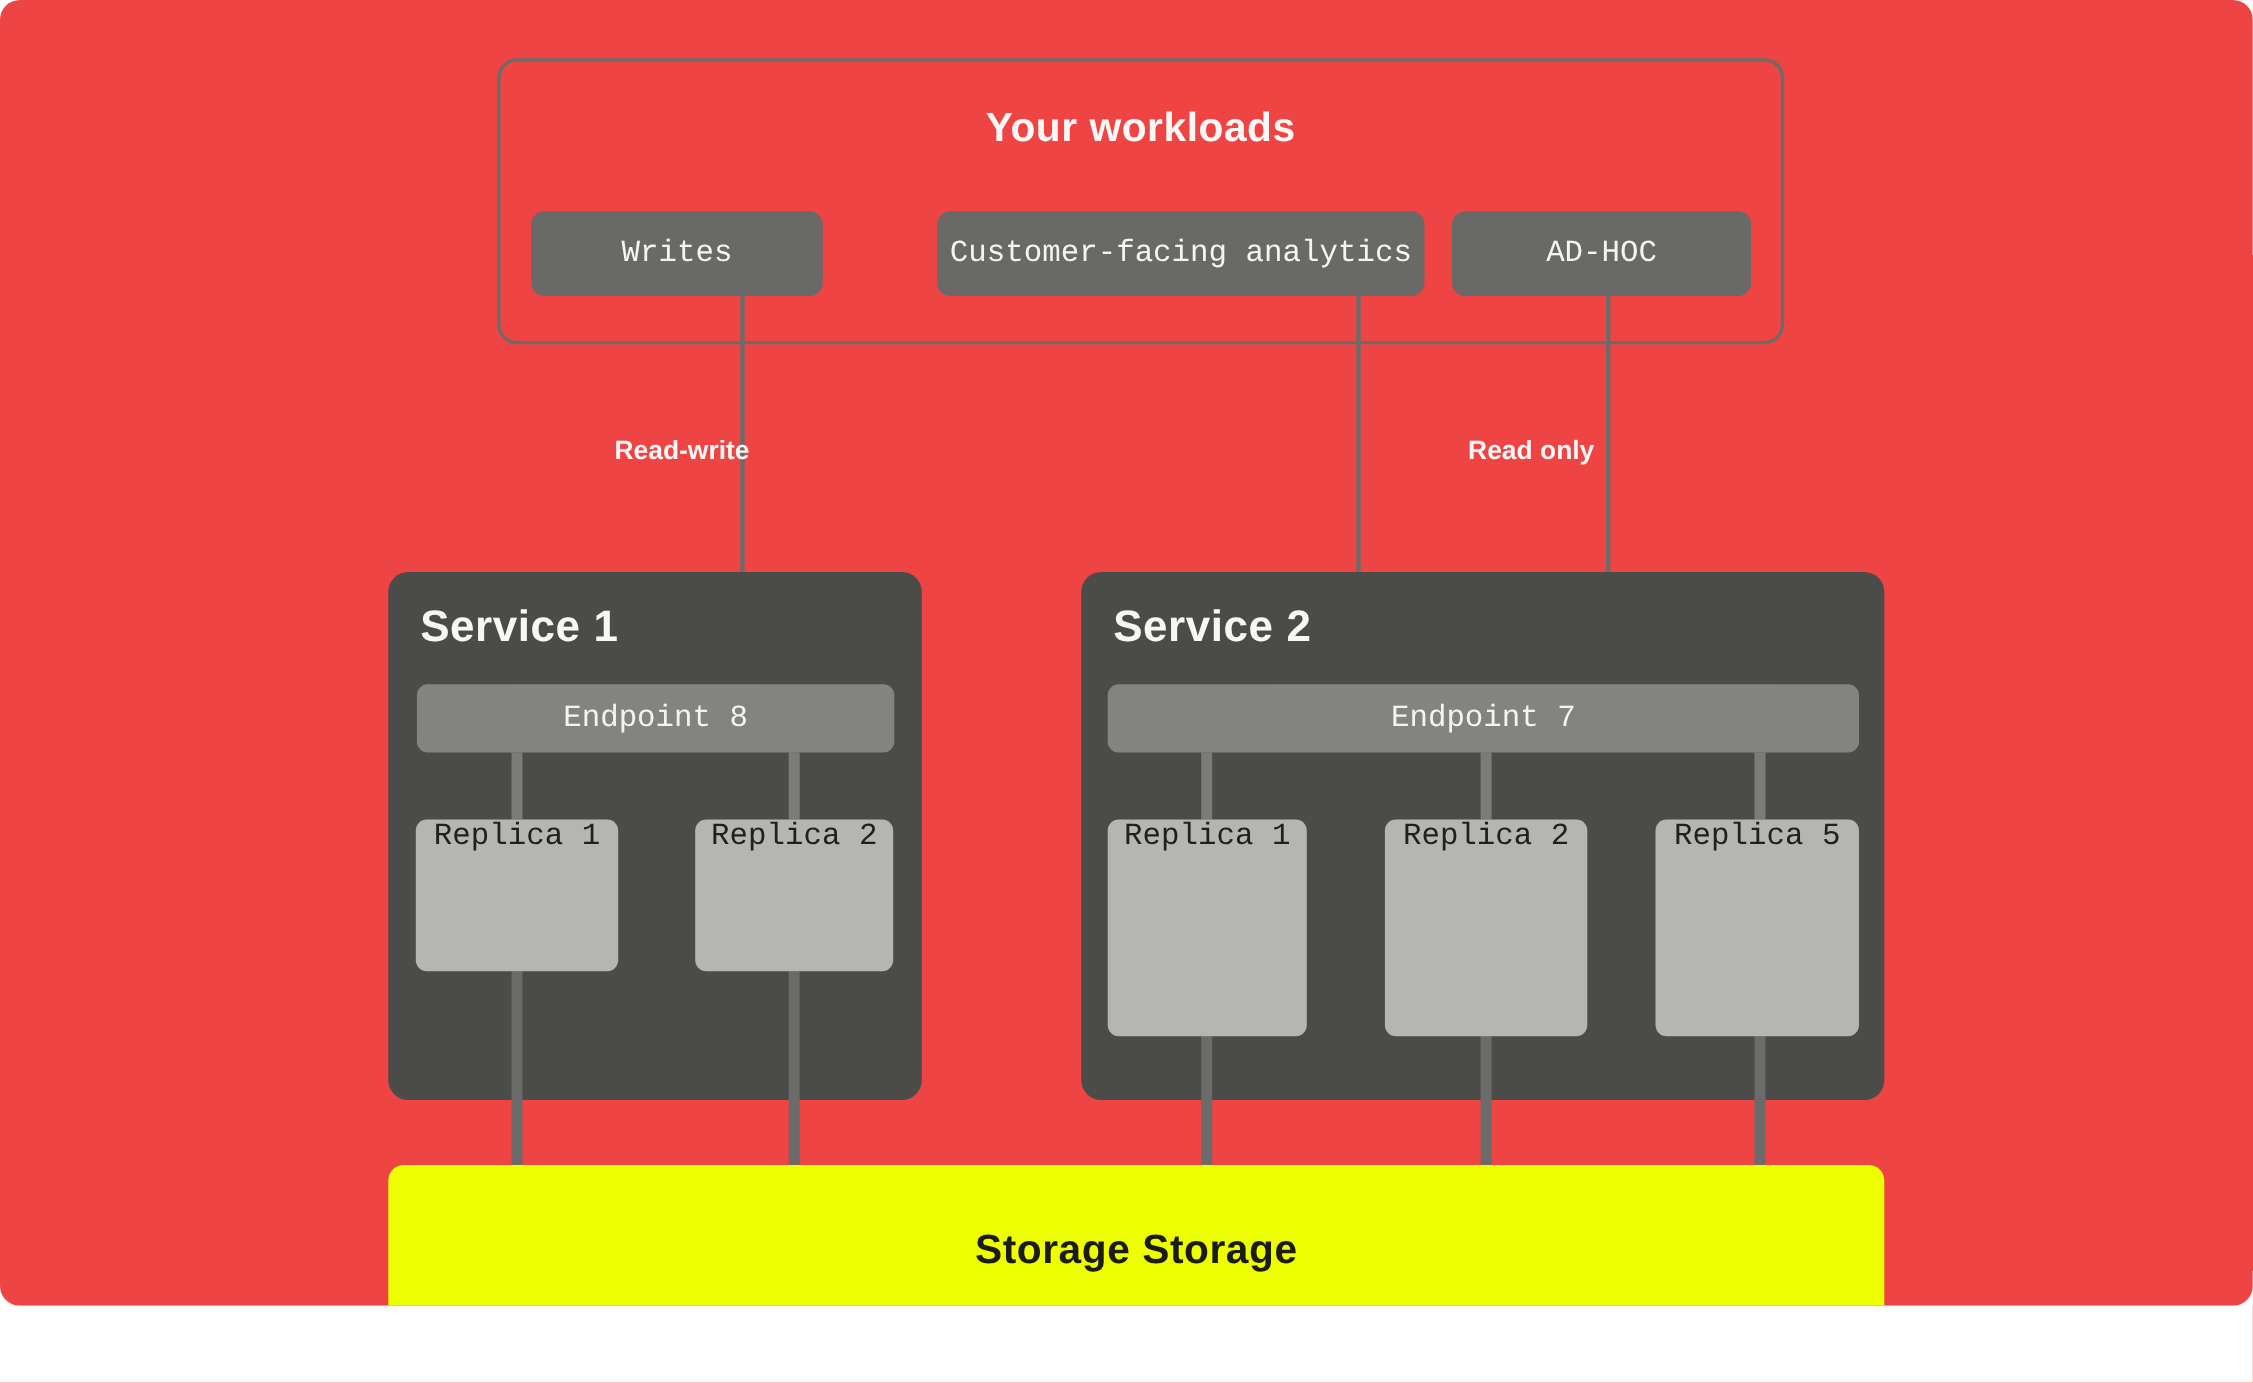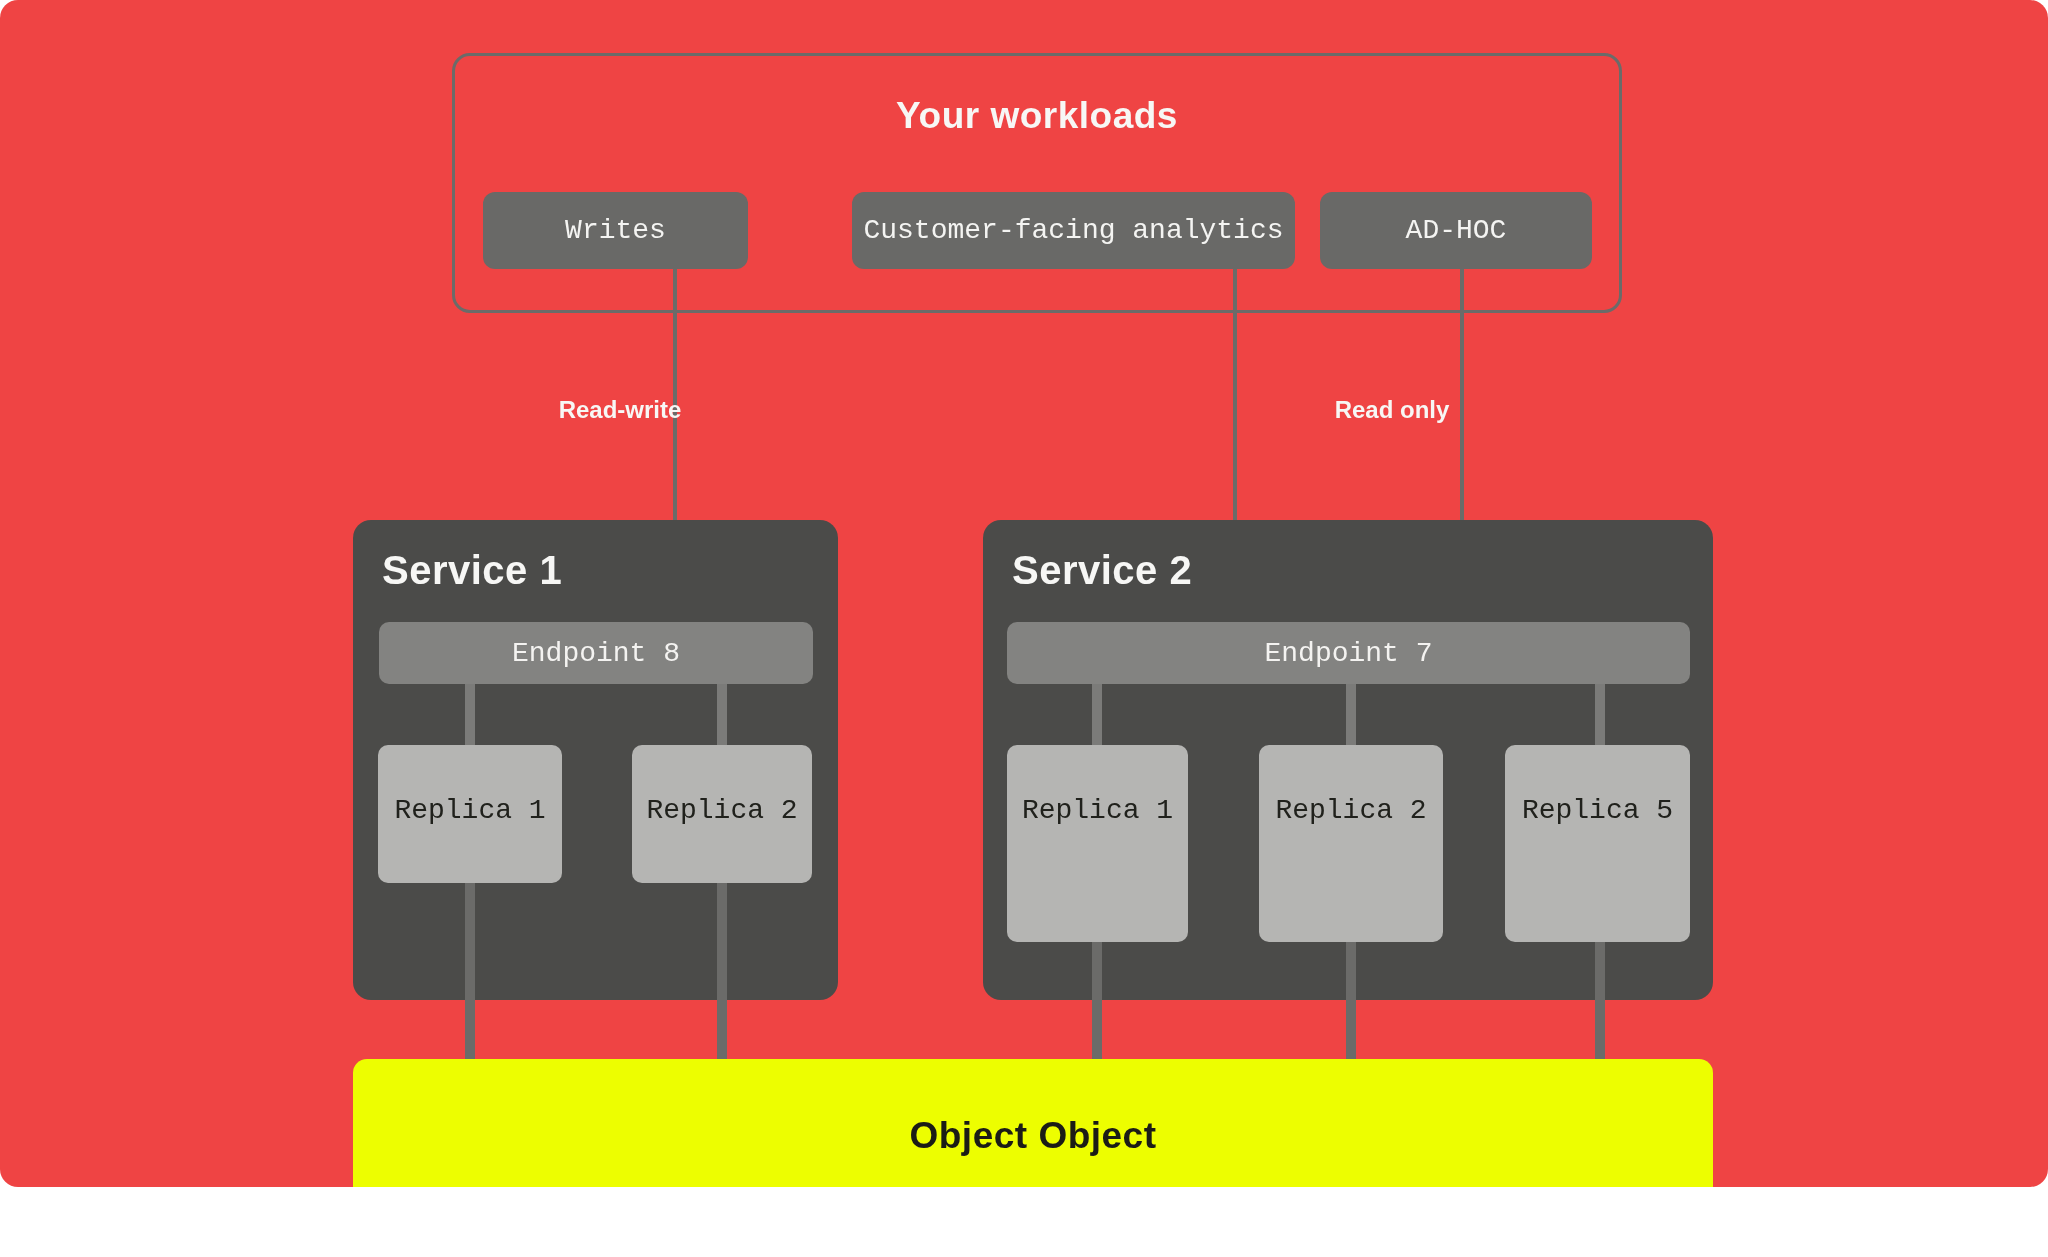--- a/index.html
+++ b/index.html
@@ -52,21 +52,21 @@
     display:flex;align-items:center;justify-content:center;
     color:#f4f3f1;
     font-family:"Liberation Mono","DejaVu Sans Mono",monospace;
     font-size:28px;white-space:nowrap;
   }
   .conn-light{width:10px;background:#7b7b79;}
   .conn-dark{width:10px;background:#6b6b69;}
   .replica{
     background:#b5b5b3;border-radius:10px;
     display:flex;align-items:flex-start;justify-content:center;
-    padding-top:50px;box-sizing:border-box;
+    box-sizing:border-box;
     color:#20211c;
     font-family:"Liberation Mono","DejaVu Sans Mono",monospace;
     font-size:28px;white-space:nowrap;
   }
   
   .storage{
     left:353px;top:1059px;width:1360px;height:154px;
     background:#edfe00;border-radius:14px;
     display:flex;align-items:center;justify-content:center;
   }
@@ -142,16 +142,16 @@
     <span>Replica 1</span>
   </div>
   <div class="abs replica" style="left:1259px;top:745px;width:184px;height:197px;">
     <span>Replica 2</span>
   </div>
   <div class="abs replica" style="left:1505px;top:745px;width:185px;height:197px;">
     <span>Replica 5</span>
   </div>
 
   <div class="abs storage">
-    <span class="storage-label">Object Object</span>
+    <span class="storage-label">Storage Storage</span>
   </div>
 
 </div>
 
 </body></html>

